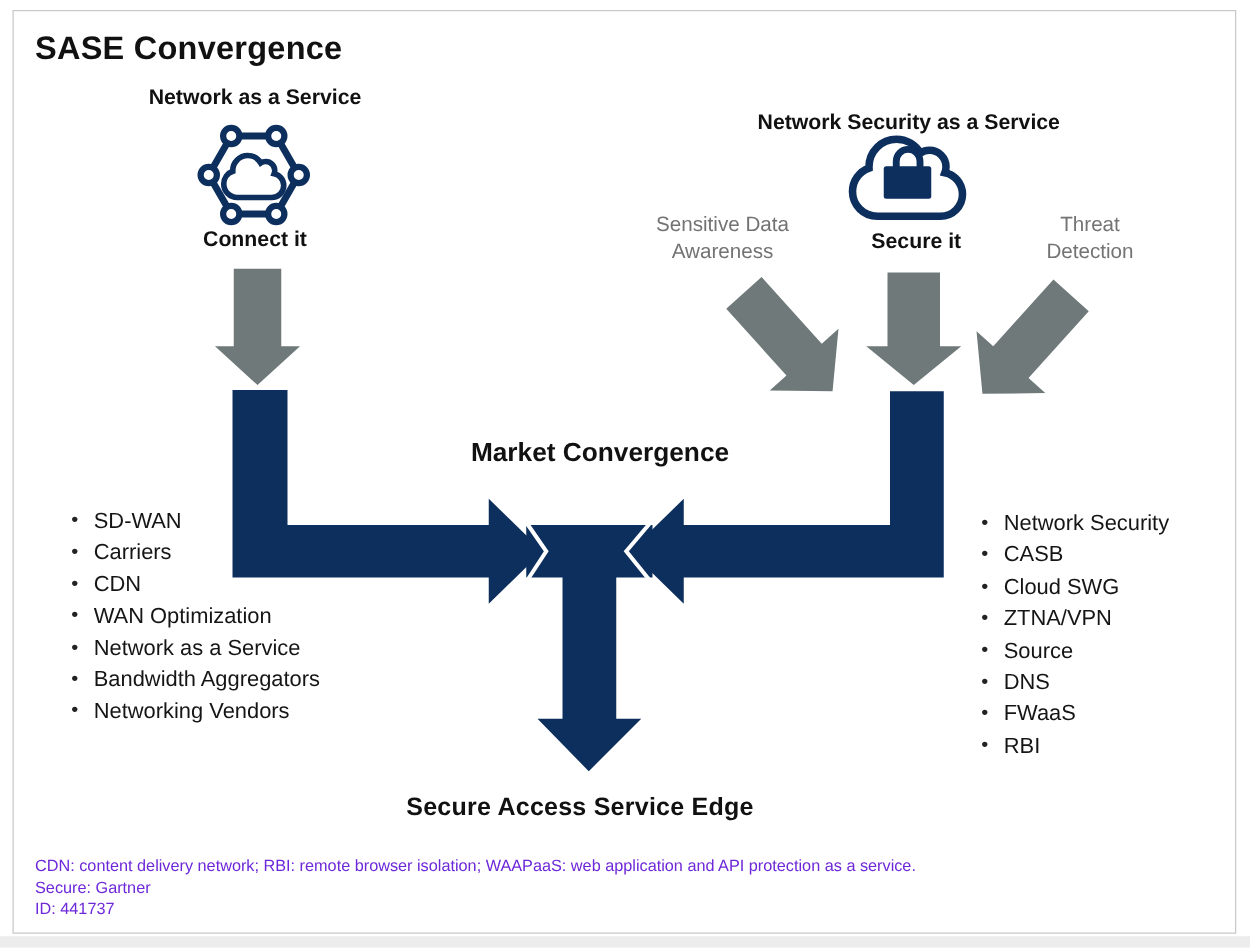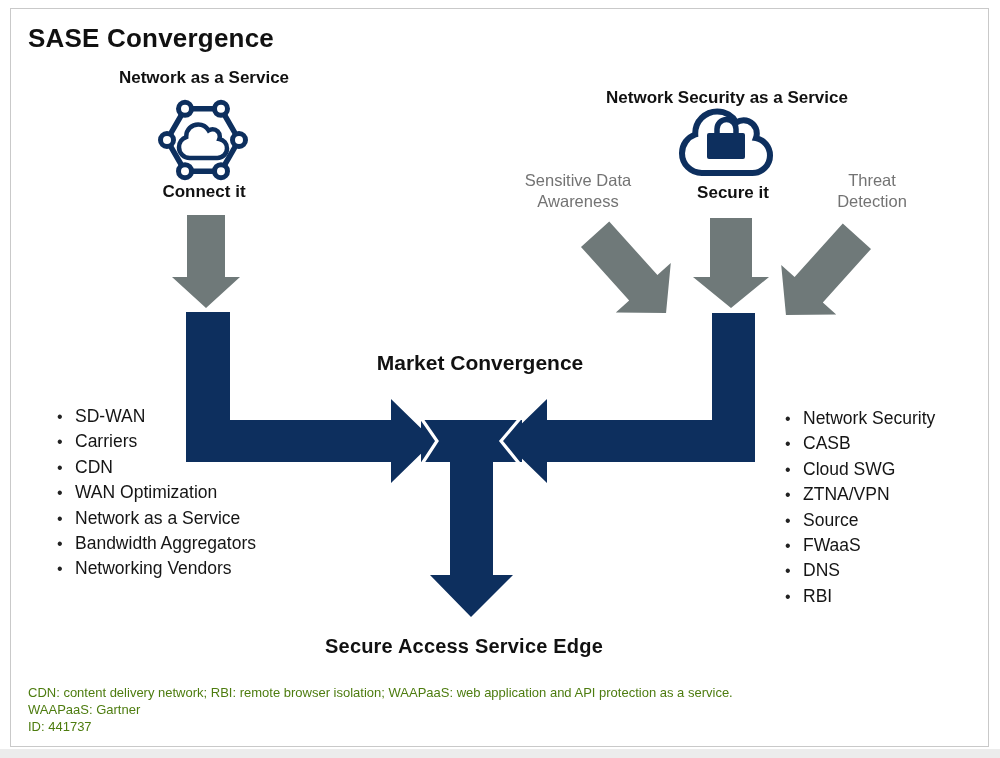--- a/index.html
+++ b/index.html
@@ -16,21 +16,21 @@
   .caption{width:200px;font-size:17px;font-weight:bold;line-height:20px;}
   .cap-left{left:104px;top:182px;} .cap-right{left:633px;top:183px;}
   .side-label{width:170px;font-size:16.5px;line-height:21px;color:#737373;}
   .lab-sensitive{left:493px;top:170px;} .lab-threat{left:787px;top:170px;}
   .market{left:330px;top:351px;width:300px;font-size:21px;font-weight:bold;}
   .sase{left:264px;top:635px;width:400px;font-size:20px;font-weight:bold;letter-spacing:.2px;}
   ul.blist{list-style:none;margin:16px;padding:0;position:absolute;}
   .list-left{left:40px;top:388px;} .list-right{left:768px;top:390px;}
   ul.blist li{position:relative;padding-left:19px;font-size:17.5px;line-height:25.4px;color:#151515;white-space:nowrap;}
   ul.blist li::before{content:"\2022";position:absolute;left:1px;top:0;font-size:16px;color:#222;}
-  .footnote{left:28px;top:684px;width:900px;font-size:13px;line-height:17.2px;color:#4d7c0f;}
+  .footnote{left:28px;top:684px;width:900px;font-size:13px;line-height:17.2px;color:#6d28d9;}
   svg.overlay{position:absolute;left:0;top:0;pointer-events:none;}
   .navy-fill{fill:#0d2f5e;}
   .gray-fill{fill:#6f7979;}
   .gap-line{fill:none;stroke:#ffffff;stroke-width:3.2;stroke-linejoin:miter;}
   .icon-stroke{fill:none;stroke:#0d2f5e;}
   .icon-node{fill:#ffffff;stroke:#0d2f5e;stroke-width:5;}
   .cloud-shape{fill:#ffffff;stroke:#0d2f5e;}
 </style>
 </head>
 <body>
@@ -97,24 +97,24 @@
   <li>Bandwidth Aggregators</li>
   <li>Networking Vendors</li>
 </ul>
 
 <ul class="blist list-right">
   <li>Network Security</li>
   <li>CASB</li>
   <li>Cloud SWG</li>
   <li>ZTNA/VPN</li>
   <li>Source</li>
+  <li>DNS</li>
   <li>FWaaS</li>
-  <li>DNS</li>
   <li>RBI</li>
 </ul>
 
 <div class="abs ctr sase">Secure Access Service Edge</div>
 
 <div class="abs footnote">
   <div>CDN: content delivery network; RBI: remote browser isolation; WAAPaaS: web application and API protection as a service.</div>
-  <div>WAAPaaS: Gartner</div>
+  <div>Secure: Gartner</div>
   <div>ID: 441737</div>
 </div>
 
 </body></html>

